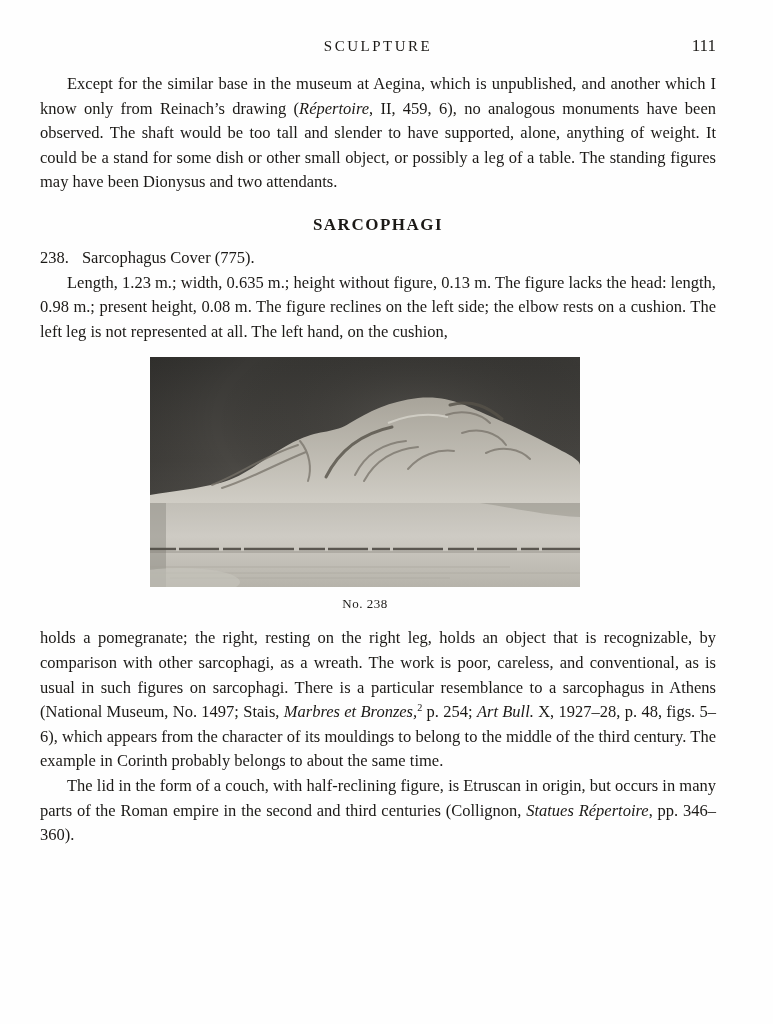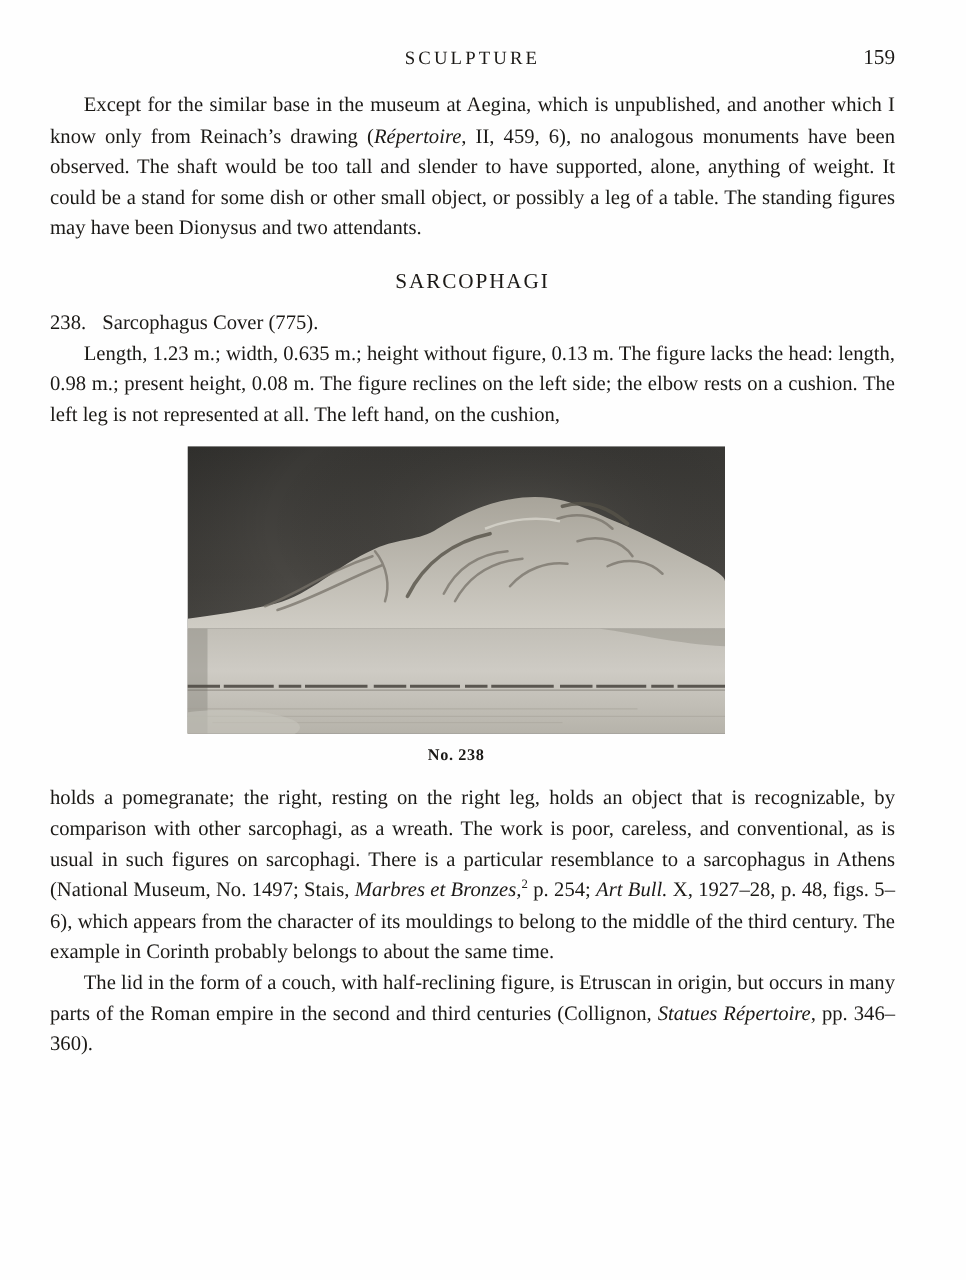--- a/index.html
+++ b/index.html
@@ -36,21 +36,21 @@
     line-height: 24.6px;
     text-align: justify;
     text-justify: inter-word;
   }
   p.indent { text-indent: 27px; }
   em { }
   sup { font-size: 62%; vertical-align: super; line-height: 0; }
   .section-heading {
     text-align: center;
     font-size: 17px;
-    font-weight: normal;
+    font-weight: bold;
     letter-spacing: 1.5px;
     margin: 20px 0 11px 0;
   }
   .entry-line {
     margin: 0;
     font-size: 16.5px;
     line-height: 24.6px;
   }
   .entry-line .entry-num { margin-right: 13px; }
   figure.plate {
@@ -64,31 +64,30 @@
   }
   .photo-frame {
     width: 430px;
     height: 230px;
     line-height: 0;
   }
   figcaption {
     font-size: 13px;
     margin-top: 9px;
     letter-spacing: 0.5px;
-    font-weight: bold;
   }
 </style>
 </head>
 <body>
 
 <div class="page">
 
   <div class="running-header">
     <span class="htitle">SCULPTURE</span>
-    <span class="pagenum">159</span>
+    <span class="pagenum">111</span>
   </div>
 
   <p class="body indent"><span>Except for the similar base in the museum at Aegina, which is unpublished, and another which I know only from Reinach’s drawing (</span><em>Répertoire</em><span>, II, 459, 6), no analogous monuments have been observed. The shaft would be too tall and slender to have supported, alone, anything of weight. It could be a stand for some dish or other small object, or possibly a leg of a table. The standing figures may have been Dionysus and two attendants.</span></p>
 
   <h2 class="section-heading">SARCOPHAGI</h2>
 
   <p class="entry-line"><span class="entry-num">238.</span><span>Sarcophagus Cover (775).</span></p>
 
   <p class="body indent"><span>Length, 1.23 m.; width, 0.635 m.; height without figure, 0.13 m. The figure lacks the head: length, 0.98 m.; present height, 0.08 m. The figure reclines on the left side; the elbow rests on a cushion. The left leg is not represented at all. The left hand, on the cushion,</span></p>
 

